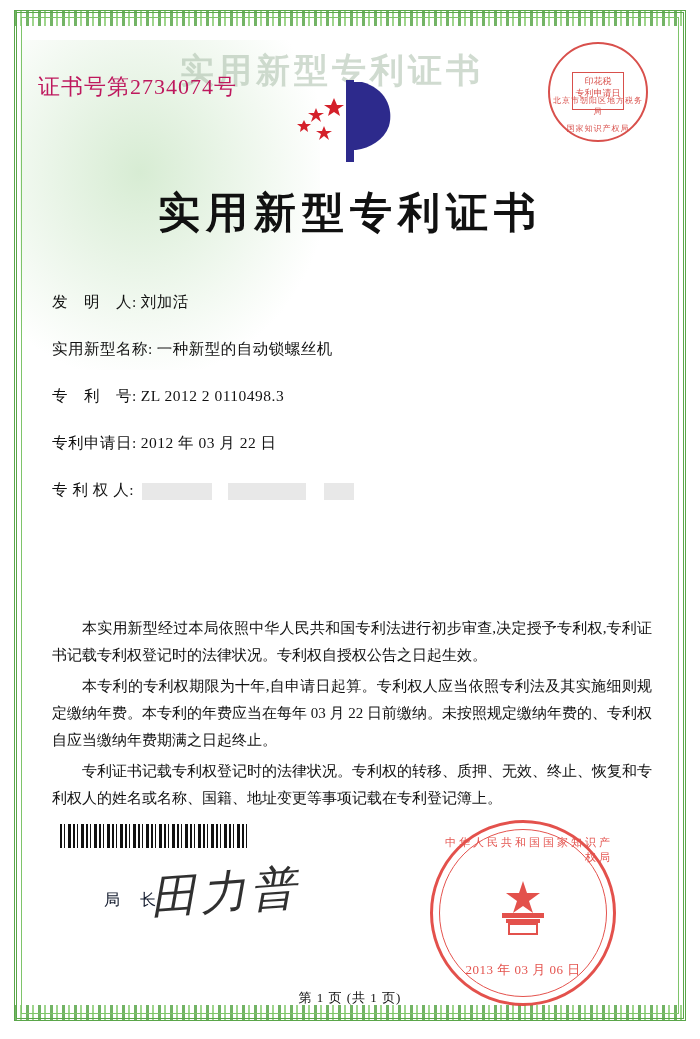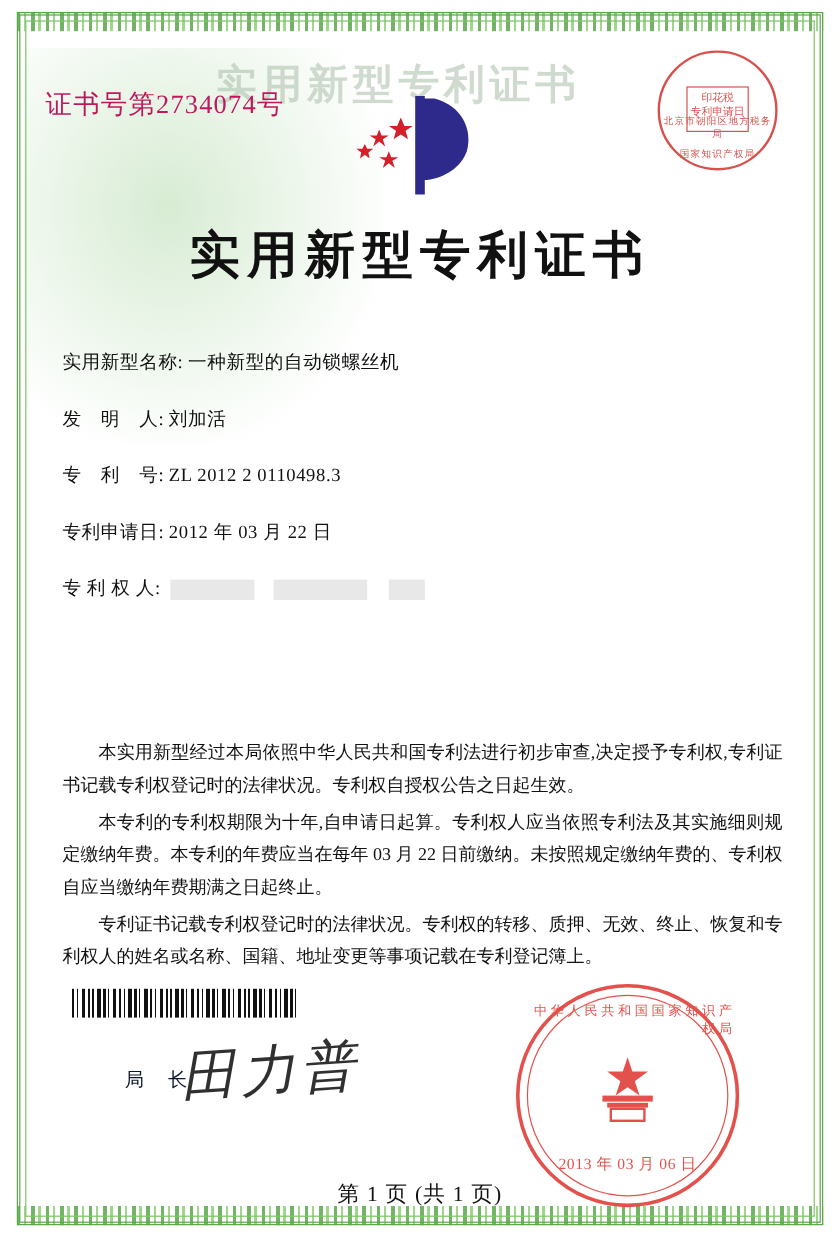--- a/index.html
+++ b/index.html
@@ -269,21 +269,21 @@
     font-size: 13px;
     letter-spacing: 0.5px;
   }
 
   .page-footer {
     position: absolute;
     left: 0;
     right: 0;
     bottom: 32px;
     text-align: center;
-    font-size: 18px;
+    font-size: 13px;
     color: #111;
     letter-spacing: 1px;
   }
 </style>
 </head>
 <body>
 
 <div class="page">
 
   <div class="watermark-wash"></div>
@@ -312,26 +312,26 @@
       <div>印花税</div>
       <div>专利申请日</div>
     </div>
     <div class="arc-bottom">国家知识产权局</div>
   </div>
 
   <div class="title">实用新型专利证书</div>
 
   <div class="fields">
     <div class="field-row">
+      <span class="field-label">发　明　人:</span>
+      <span class="field-value">刘加活</span>
+    </div>
+    <div class="field-row">
       <span class="field-label">实用新型名称:</span>
       <span class="field-value">一种新型的自动锁螺丝机</span>
-    </div>
-    <div class="field-row">
-      <span class="field-label">发　明　人:</span>
-      <span class="field-value">刘加活</span>
     </div>
     <div class="field-row">
       <span class="field-label">专　利　号:</span>
       <span class="field-value">ZL 2012 2 0110498.3</span>
     </div>
     <div class="field-row">
       <span class="field-label">专利申请日:</span>
       <span class="field-value">2012 年 03 月 22 日</span>
     </div>
     <div class="field-row">

